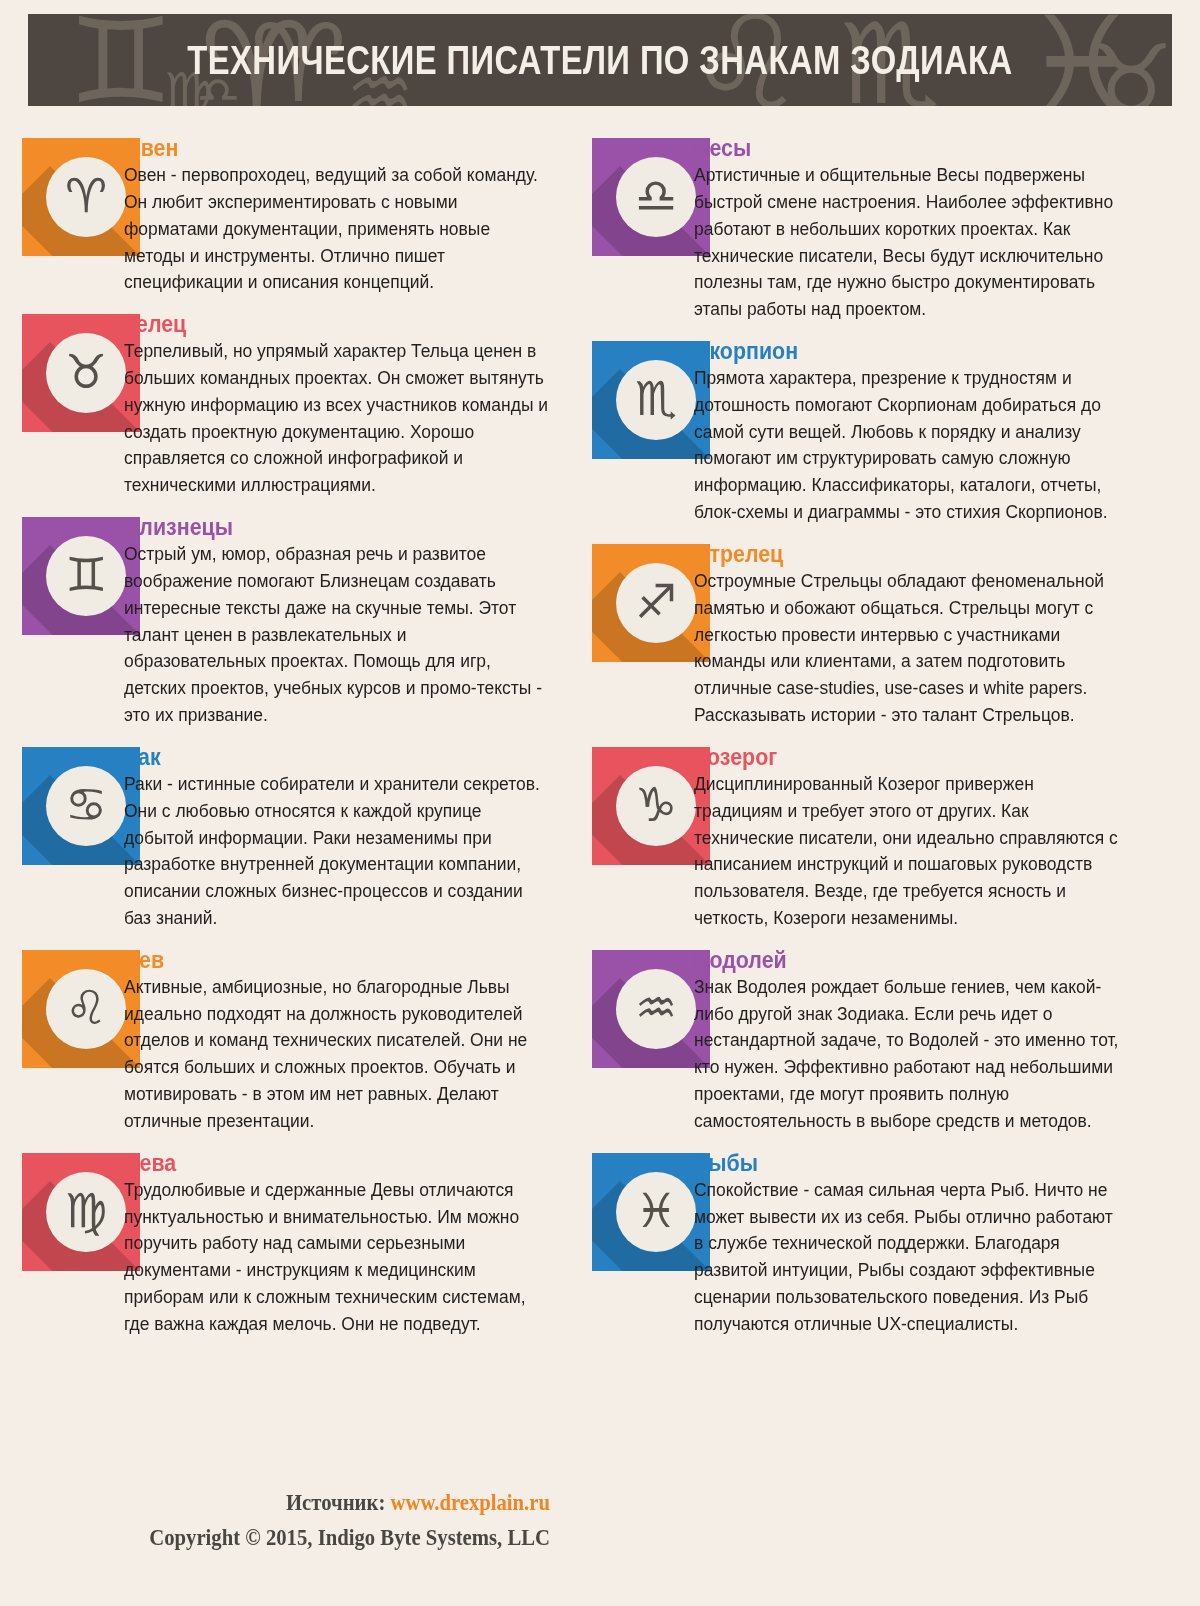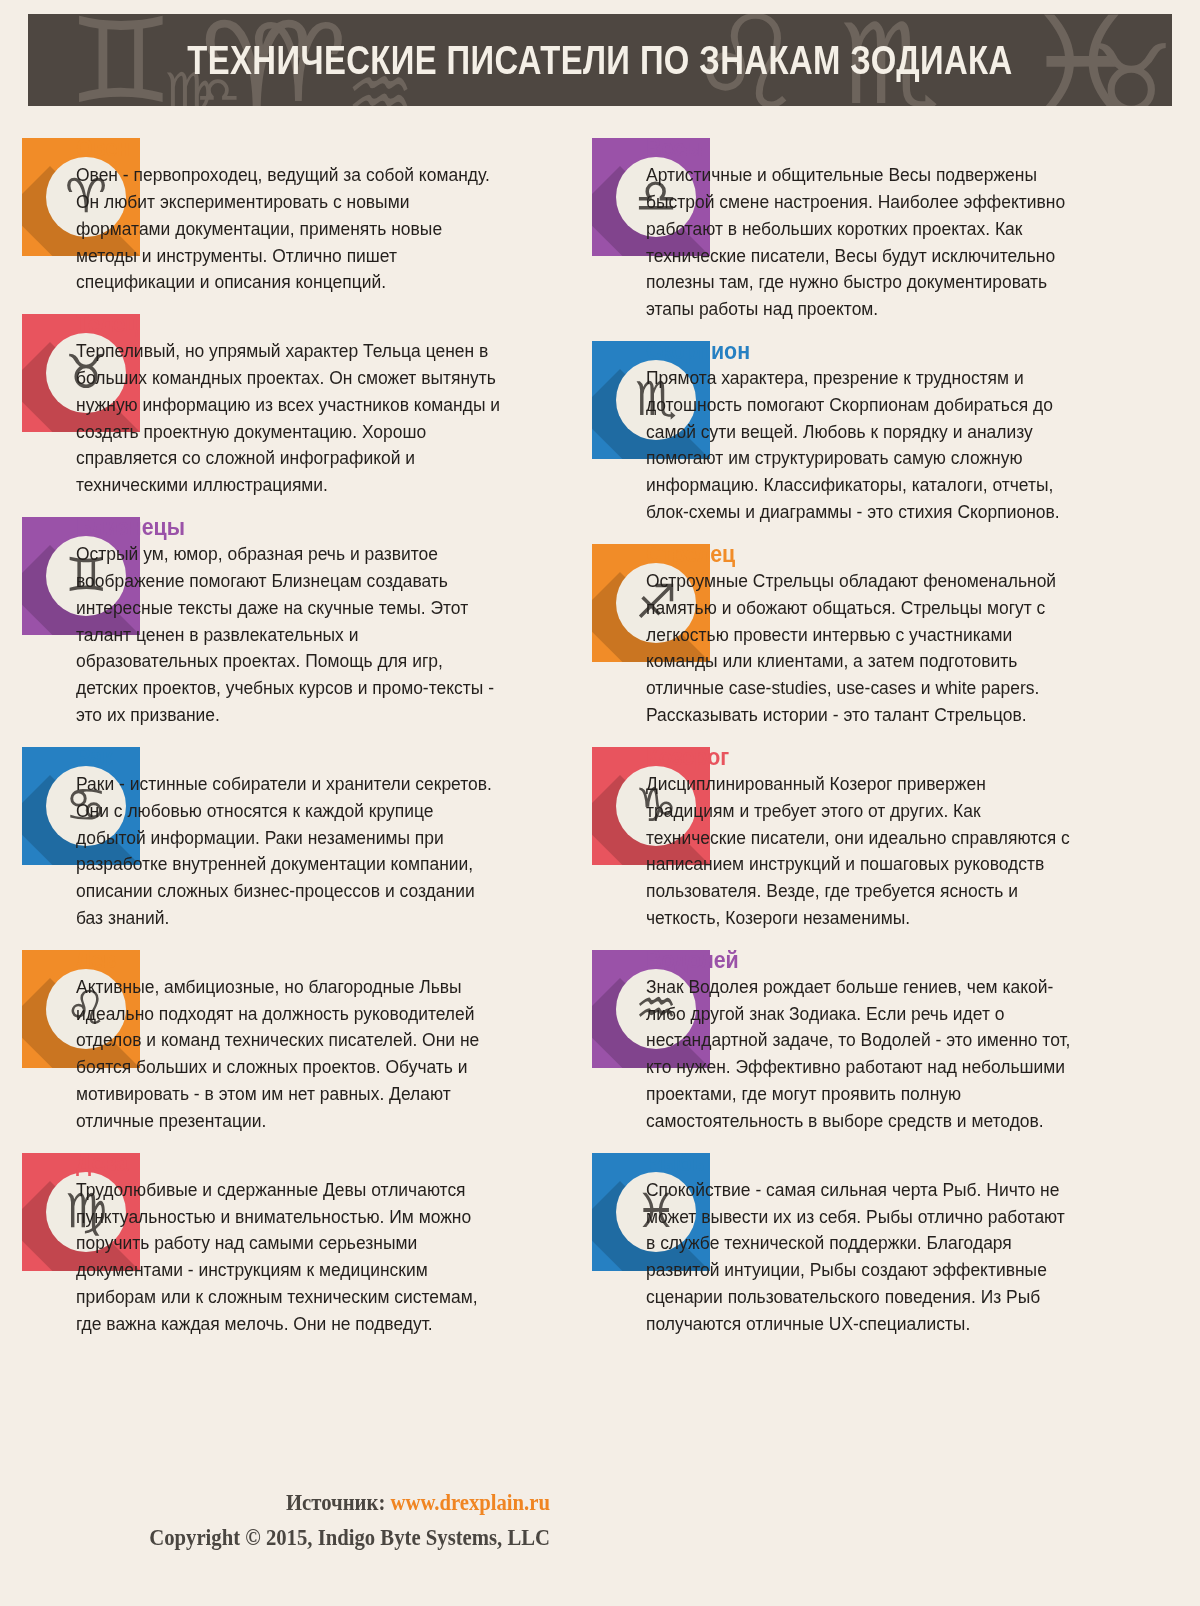--- a/index.html
+++ b/index.html
@@ -107,21 +107,21 @@
   .glyph {
     font-family: "DejaVu Sans", sans-serif;
     font-size: 47px;
     line-height: 1;
     color: #54504b;
     margin-top: -3px;
   }
 
   
   .txt {
-    margin-left: 54px;
+    margin-left: 102px;
     padding-top: 8px;
   }
   .sign-name {
     font-size: 23px;
     font-weight: bold;
     line-height: 1.05;
     margin: 0 0 2px 0;
     transform: scaleX(0.93);
     transform-origin: left center;
     font-family: "Liberation Sans", sans-serif;

